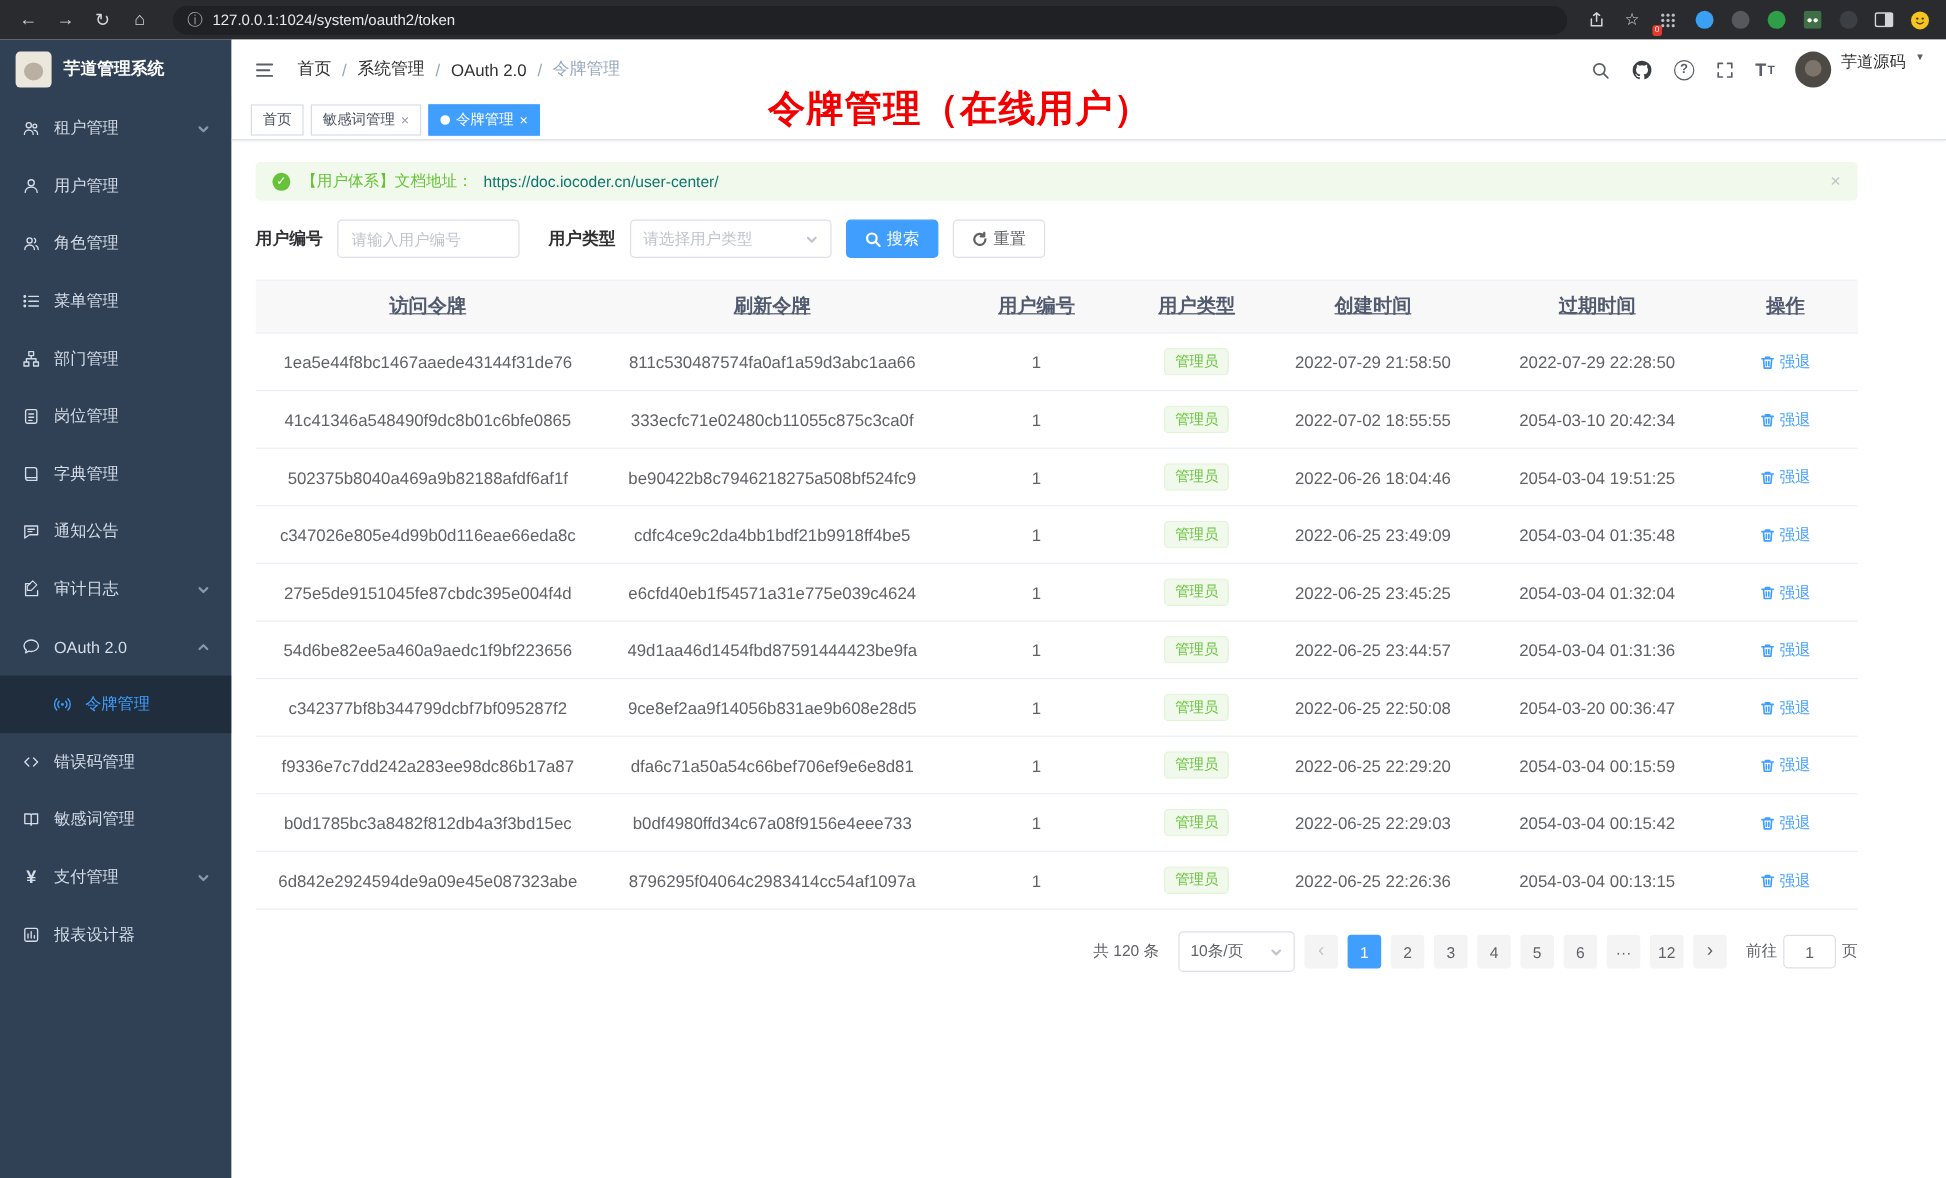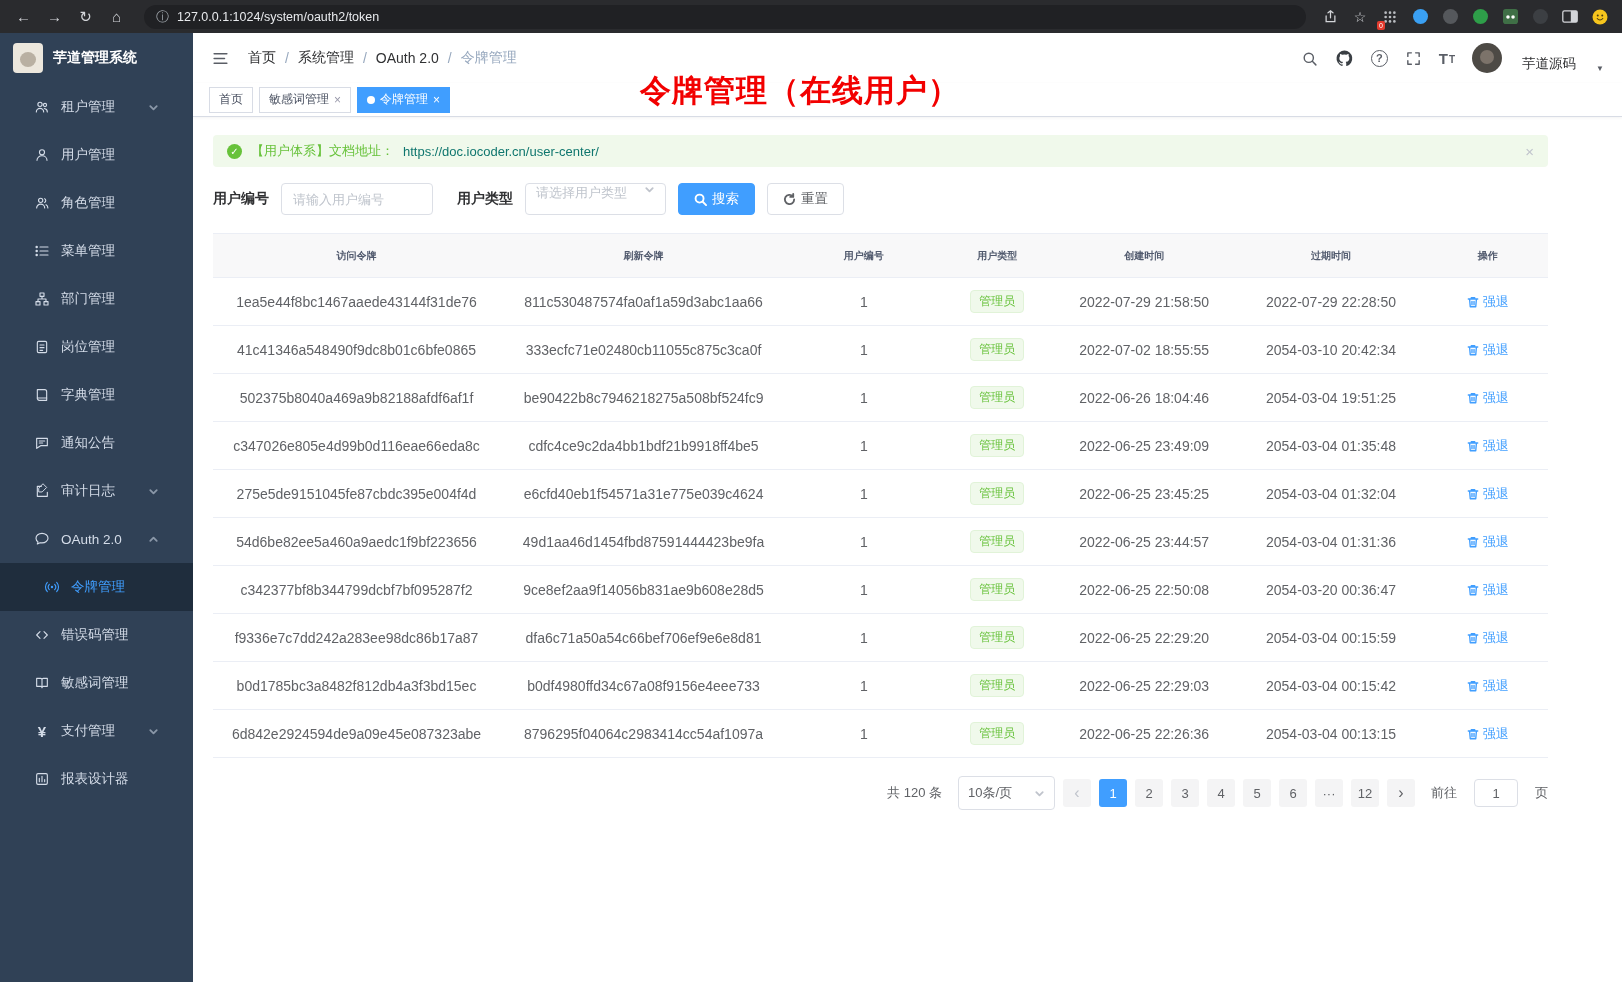--- a/index.html
+++ b/index.html
@@ -19,21 +19,21 @@
   .rbadge { position:absolute; left:-3px; bottom:-3px; background:#e23b2e; color:#fff; font-size:7px; line-height:9px; padding:0 2px; border-radius:2px; }
 
   .app { display:flex; height:949px; }
 
   
   .sidebar { width:193px; background:#304156; flex-shrink:0; color:#cfd7e4; overflow:hidden; }
   .logo { height:50px; display:flex; align-items:center; gap:10px; padding:0 13px; }
   .logo-img { width:30px; height:30px; border-radius:4px; background:#ece7dd; position:relative; overflow:hidden; flex-shrink:0; }
   .logo-img:after { content:""; position:absolute; left:7px; top:9px; width:16px; height:15px; border-radius:50%; background:#b9b0a2; }
   .logo-title { color:#fff; font-weight:bold; font-size:14px; white-space:nowrap; }
-  .mi { height:48px; display:flex; align-items:center; gap:11px; padding:0 34px; font-size:13.5px; cursor:pointer; color:#d4dce8; white-space:nowrap; }
+  .mi { height:48px; display:flex; align-items:center; gap:11px; padding:0 18px; font-size:13.5px; cursor:pointer; color:#d4dce8; white-space:nowrap; }
   .mi .lbl { flex:1; }
   .micon { width:16px; height:16px; flex-shrink:0; display:flex; align-items:center; justify-content:center; }
   .micon svg { width:16px; height:16px; stroke:currentColor; fill:none; stroke-width:1.7; stroke-linecap:round; stroke-linejoin:round; }
   .chev { width:11px; height:11px; stroke:#8a97a8; fill:none; stroke-width:2; stroke-linecap:round; stroke-linejoin:round; flex-shrink:0; }
   .sub { background:#1f2d3d; }
   .sub .mi { padding-left:44px; }
   .mi.active { color:#409eff; }
   .yen { font-size:15px; font-weight:bold; line-height:1; }
 
   
@@ -45,21 +45,21 @@
   .crumb { cursor:pointer; }
   .crumb-sep { color:#97a8be; }
   .crumb.last { color:#97a8be; cursor:default; }
   .tb-right { margin-left:auto; display:flex; align-items:center; gap:17px; color:#5a5e66; }
   .tbi { display:flex; align-items:center; justify-content:center; cursor:pointer; }
   .tbi svg { width:17px; height:17px; stroke:currentColor; fill:none; stroke-width:2; stroke-linecap:round; stroke-linejoin:round; }
   .gh svg { fill:#3a3f44; stroke:none; width:19px; height:19px; }
   .help-circ { width:17px; height:17px; border:1.7px solid #5a5e66; border-radius:50%; font-size:11px; font-weight:bold; display:flex; align-items:center; justify-content:center; }
   .tsize { font-weight:bold; display:flex; align-items:flex-end; gap:1px; }
   .tsize .t1 { font-size:15px; line-height:1; } .tsize .t2 { font-size:10px; line-height:1.2; }
-  .user { display:flex; align-items:flex-end; gap:20px; cursor:pointer; }
+  .user { display:flex; align-items:flex-start; gap:8px; cursor:pointer; }
   .uav { width:30px; height:30px; border-radius:50%; background:#4d4a45; position:relative; overflow:hidden; flex-shrink:0; }
   .uav:after { content:""; position:absolute; left:8px; top:7px; width:14px; height:14px; border-radius:50%; background:#7c736a; }
   .uname { font-size:13.5px; color:#303133; }
   .ucaret { font-size:8px; color:#5a5e66; }
 
   .tabsbar { height:34px; display:flex; align-items:center; gap:6px; padding:0 16px; border-bottom:1px solid #d8dce5; box-shadow:0 1px 3px rgba(0,0,0,.05); }
   .tab { height:26px; display:flex; align-items:center; gap:5px; padding:0 9px; border:1px solid #d8dce5; background:#fff; color:#495060; font-size:12px; cursor:pointer; white-space:nowrap; }
   .tab .x { font-size:12px; color:#99a; }
   .tab.active { background:#409eff; border-color:#409eff; color:#fff; }
   .tab.active .x { color:#fff; }
@@ -70,45 +70,45 @@
   .alert { height:32px; background:#f0f9eb; border-radius:4px; display:flex; align-items:center; gap:9px; padding:0 14px; margin-bottom:16px; }
   .acheck { width:15px; height:15px; border-radius:50%; background:#67c23a; color:#fff; font-size:10px; display:flex; align-items:center; justify-content:center; flex-shrink:0; }
   .atext { color:#67c23a; font-size:13px; }
   .alink { color:#0f766e; font-size:13px; text-decoration:none; cursor:pointer; }
   .aclose { margin-left:auto; color:#c0c4cc; font-size:15px; cursor:pointer; }
 
   .filters { display:flex; align-items:center; margin:2px 0 18px; }
   .flabel { font-size:14px; font-weight:bold; color:#303133; margin-right:12px; white-space:nowrap; }
   .finput { width:152px; height:32px; border:1px solid #dcdfe6; border-radius:4px; padding:0 11px; font-size:13px; color:#606266; outline:none; margin-right:24px; font-family:inherit; }
   .finput::placeholder { color:#bfc4cc; }
-  .fselect { width:141px; height:32px; border:1px solid #dcdfe6; border-radius:4px; display:flex; align-items:flex-start; justify-content:space-between; padding:0 10px; margin-right:12px; cursor:pointer; background:#fff; }
+  .fselect { width:168px; height:32px; border:1px solid #dcdfe6; border-radius:4px; display:flex; align-items:center; justify-content:space-between; padding:0 10px; margin-right:12px; cursor:pointer; background:#fff; }
   .fsel-ph { color:#bfc4cc; font-size:13px; }
   .selarrow { width:11px; height:11px; stroke:#c0c4cc; fill:none; stroke-width:2; stroke-linecap:round; stroke-linejoin:round; }
   .btn { height:32px; border-radius:4px; display:inline-flex; align-items:center; gap:5px; padding:0 15px; font-size:13.5px; cursor:pointer; border:1px solid #dcdfe6; background:#fff; color:#606266; font-family:inherit; }
   .btn.primary { background:#409eff; border-color:#409eff; color:#fff; margin-right:12px; }
   .bic { width:13px; height:13px; stroke:currentColor; fill:none; stroke-width:2; stroke-linecap:round; stroke-linejoin:round; }
 
   .table { border-top:1px solid #ebeef5; }
   .thead, .trow { display:flex; align-items:center; }
-  .thead { height:44px; background:#f8f8f9; border-bottom:1px solid #ebeef5; font-size:10px; font-weight:bold; color:#515a6e; }
+  .thead { height:44px; background:#f8f8f9; border-bottom:1px solid #ebeef5; font-size:16px; font-weight:bold; color:#515a6e;text-decoration:underline; }
   .trow { height:48px; border-bottom:1px solid #ebeef5; font-size:14px; color:#606266; }
   .td, .th { text-align:center; overflow:hidden; white-space:nowrap; }
   .c1{width:21.5%}.c2{width:21.5%}.c3{width:11.5%}.c4{width:8.5%}.c5{width:13.5%}.c6{width:14.5%}.c7{width:9%}
   .tag { display:inline-block; background:#f0f9eb; border:1px solid #e1f3d8; color:#67c23a; font-size:12px; padding:2px 8px; border-radius:4px; line-height:1.4; }
   .kick { display:inline-flex; align-items:center; gap:4px; color:#409eff; font-size:13px; cursor:pointer; }
   .kic { width:12px; height:12px; stroke:#409eff; fill:none; stroke-width:1.6; stroke-linecap:round; stroke-linejoin:round; }
 
   .pagination { display:flex; align-items:center; justify-content:flex-end; gap:8px; margin-top:18px; font-size:13px; color:#606266; }
   .ptotal { margin-right:8px; }
   .psize { width:97px; height:28px; border:1px solid #dcdfe6; border-radius:4px; display:flex; align-items:center; justify-content:space-between; padding:16px 9px; cursor:pointer; }
   .pbtn { min-width:28px; height:28px; padding:0 4px; border-radius:3px; background:#f4f4f5; display:flex; align-items:center; justify-content:center; cursor:pointer; font-size:13px; color:#606266; }
   .pbtn.active { background:#409eff; color:#fff; }
   .pbtn.prev { color:#c0c4cc; }
   .pbtn.arrow { font-size:16px; }
-  .pgoto { display:flex; align-items:center; gap:17px; margin-left:8px; }
+  .pgoto { display:flex; align-items:center; gap:5px; margin-left:8px; }
   .pgoto input { width:44px; height:28px; border:1px solid #dcdfe6; border-radius:4px; text-align:center; font-size:13px; color:#606266; outline:none; font-family:inherit; }
 
   .annotation { position:absolute; left:640px; top:70px; font-size:31px; font-weight:bold; color:#f20000; z-index:99; pointer-events:none; letter-spacing:1px; white-space:nowrap; }
 </style>
 </head>
 <body>
 
 <div class="browser">
   <span class="bnav">←</span>
   <span class="bnav">→</span>

